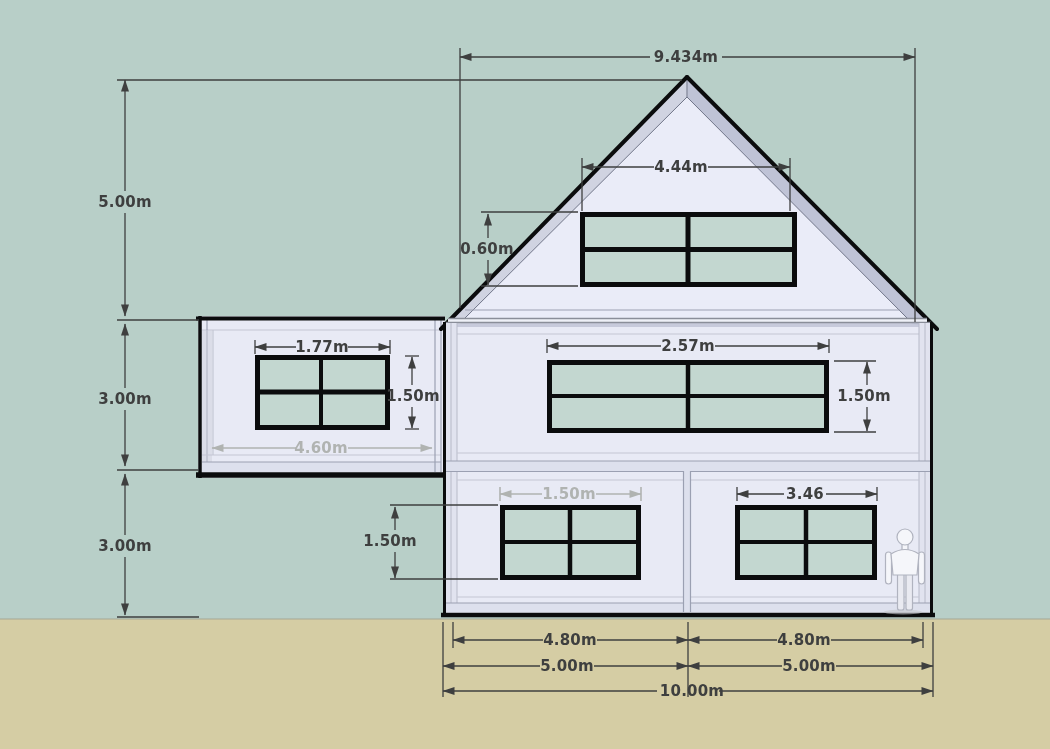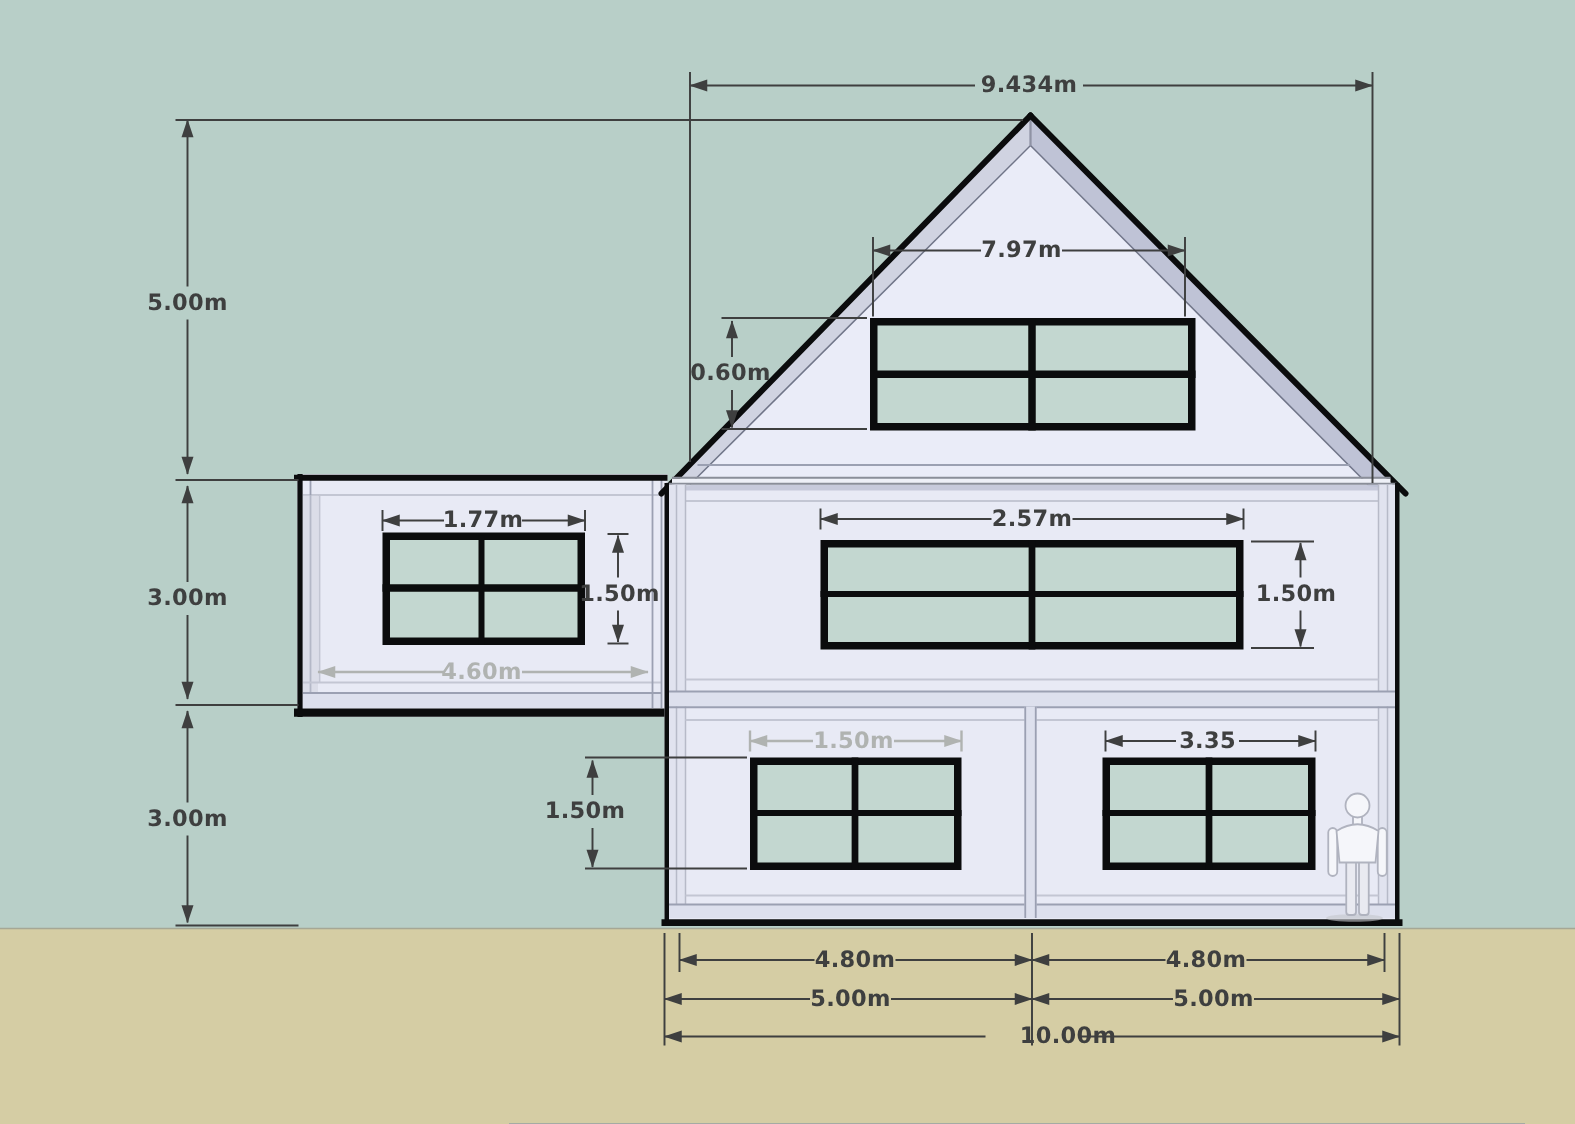--- a/index.html
+++ b/index.html
@@ -234,28 +234,28 @@
     <line class="dim" x1="688" y1="622" x2="688" y2="697"></line>
     <line class="dim" x1="923" y1="622" x2="923" y2="648"></line>
     <line class="dim" x1="933" y1="622" x2="933" y2="697"></line>
   </g>
 </svg>
 
 <div class="dim-label" style="left:686px;top:57px">9.434m</div>
 <div class="dim-label" style="left:125px;top:202px">5.00m</div>
 <div class="dim-label" style="left:125px;top:399px">3.00m</div>
 <div class="dim-label" style="left:125px;top:546px">3.00m</div>
-<div class="dim-label" style="left:681px;top:167px">7.97m</div>
+<div class="dim-label" style="left:681px;top:167px">4.44m</div>
 <div class="dim-label" style="left:487px;top:249px">0.60m</div>
 <div class="dim-label" style="left:322px;top:347px">1.77m</div>
 <div class="dim-label" style="left:413px;top:396px">1.50m</div>
 <div class="dim-label light" style="left:321px;top:448px">4.60m</div>
 <div class="dim-label" style="left:688px;top:346px">2.57m</div>
 <div class="dim-label" style="left:864px;top:396px">1.50m</div>
 <div class="dim-label light" style="left:569px;top:494px">1.50m</div>
-<div class="dim-label" style="left:805px;top:494px">3.35</div>
+<div class="dim-label" style="left:805px;top:494px">3.46</div>
 <div class="dim-label" style="left:390px;top:541px">1.50m</div>
 <div class="dim-label" style="left:570px;top:640px">4.80m</div>
 <div class="dim-label" style="left:804px;top:640px">4.80m</div>
 <div class="dim-label" style="left:567px;top:666px">5.00m</div>
 <div class="dim-label" style="left:809px;top:666px">5.00m</div>
-<div class="dim-label" style="left:712px;top:691px">10.00m</div>
+<div class="dim-label" style="left:692px;top:691px">10.00m</div>
 </div>
 
 </body></html>

